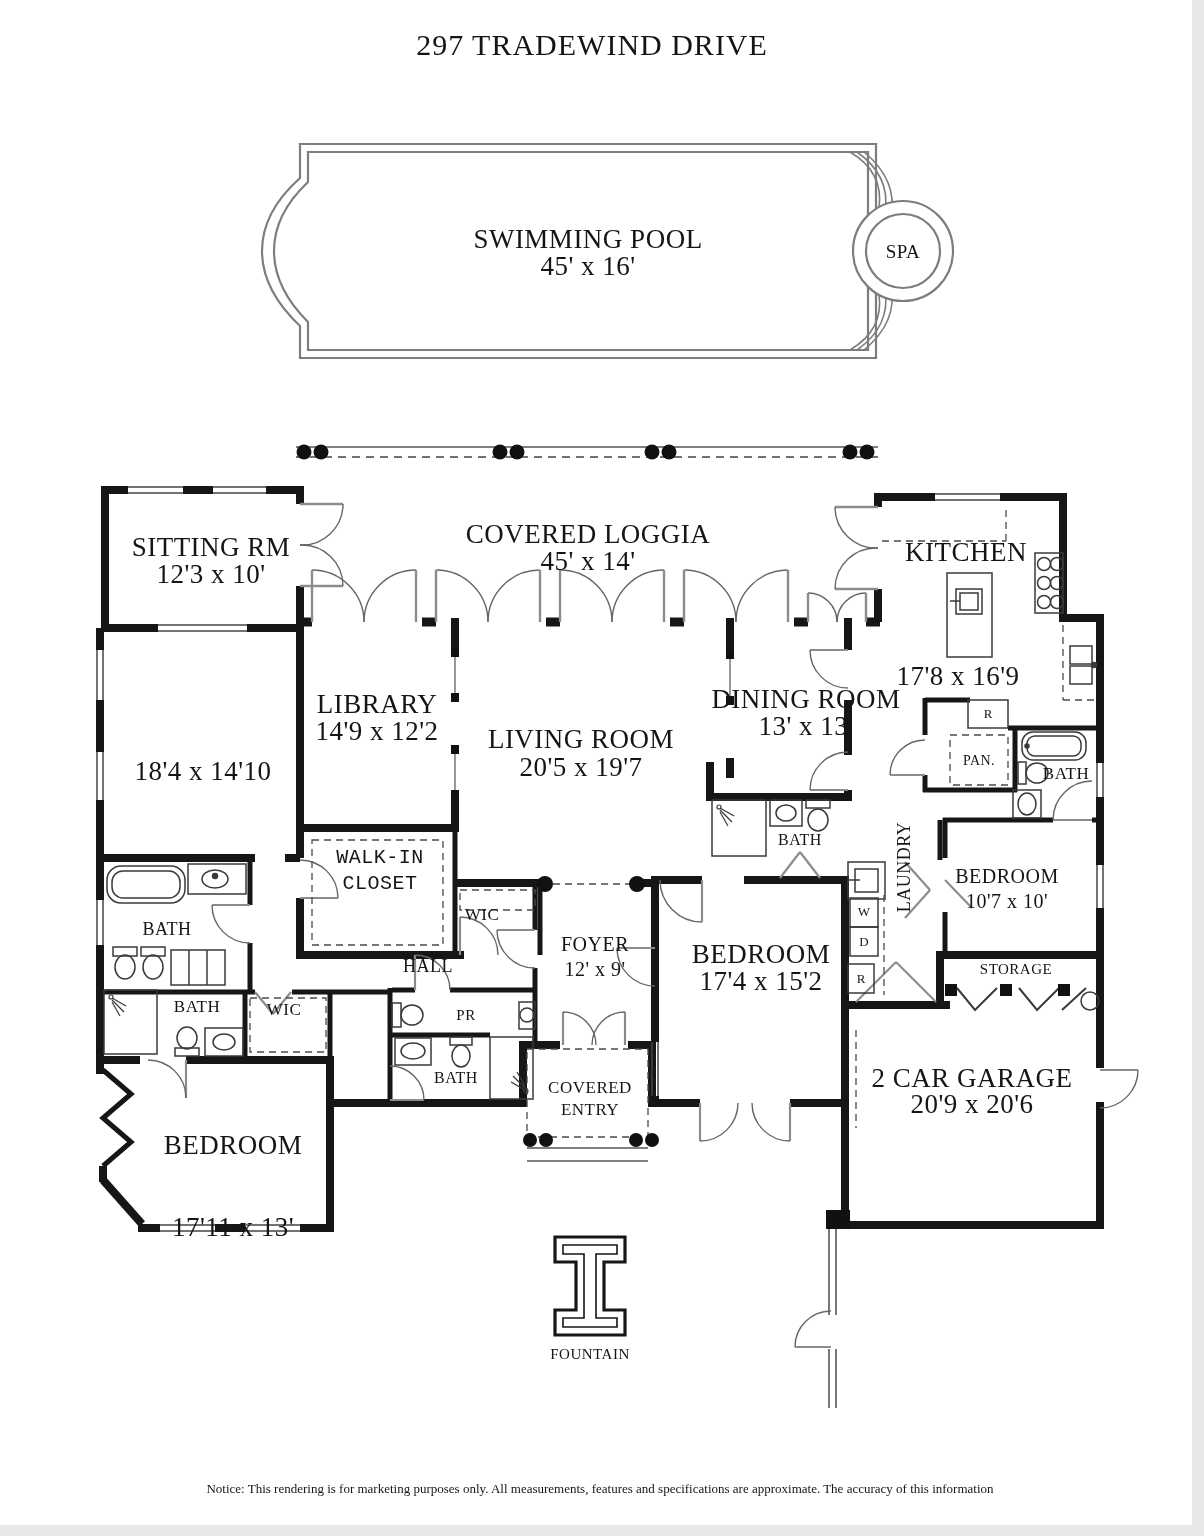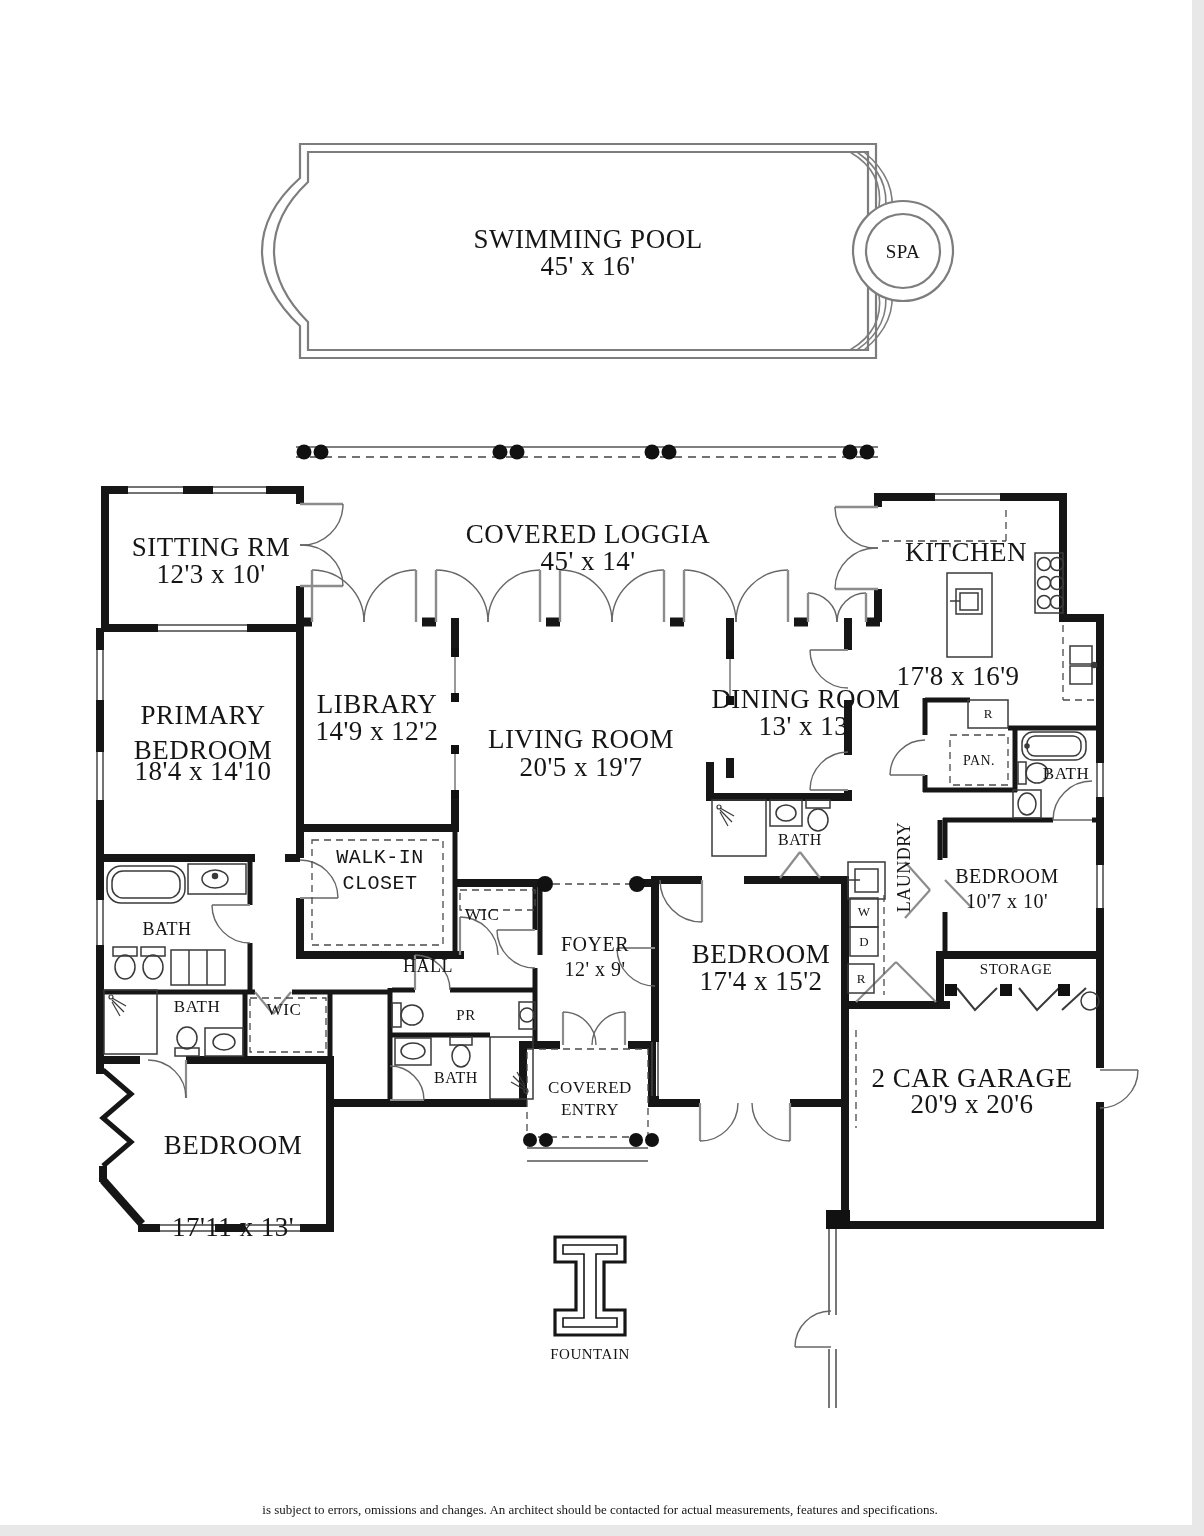--- a/index.html
+++ b/index.html
@@ -509,35 +509,35 @@
     <rect x="826" y="1210" width="24" height="19" fill="#111"></rect>
     <line x1="829" y1="1229" x2="829" y2="1315" stroke="#555" stroke-width="1.6"></line>
     <line x1="836" y1="1229" x2="836" y2="1315" stroke="#555" stroke-width="1.6"></line>
     <line x1="829" y1="1349" x2="829" y2="1408" stroke="#555" stroke-width="1.6"></line>
     <line x1="836" y1="1349" x2="836" y2="1408" stroke="#555" stroke-width="1.6"></line>
     <line x1="831" y1="1347" x2="795" y2="1347" stroke="#8c8c8c" stroke-width="2.2"></line>
     <path d="M795,1347 A36,36 0 0 1 831,1311" stroke="#666" stroke-width="1.4"></path>
   </g>
 </svg>
 
+  <div class="lbl title" style="left:592px;top:44px">297 TRADEWIND DRIVE</div>
 
   <div class="lbl room" style="left:588px;top:240px">SWIMMING POOL</div>
   <div class="lbl room" style="left:588px;top:267px">45' x 16'</div>
   <div class="lbl" style="left:903px;top:252px;font-size:19px">SPA</div>
 
   <div class="lbl room" style="left:588px;top:535px">COVERED LOGGIA</div>
   <div class="lbl room" style="left:588px;top:562px">45' x 14'</div>
 
   <div class="lbl room" style="left:211px;top:548px">SITTING RM</div>
   <div class="lbl room" style="left:211px;top:575px">12'3 x 10'</div>
 
   <div class="lbl room" style="left:966px;top:553px">KITCHEN</div>
   <div class="lbl room" style="left:958px;top:677px">17'8 x 16'9</div>
 
-  <div class="lbl room wrap" style="left:203px;top:733px;width:140px">PRIMARY BEDROOM</div>
   <div class="lbl room" style="left:203px;top:772px">18'4 x 14'10</div>
 
   <div class="lbl room" style="left:377px;top:705px">LIBRARY</div>
   <div class="lbl room" style="left:377px;top:732px">14'9 x 12'2</div>
 
   <div class="lbl room" style="left:581px;top:740px">LIVING ROOM</div>
   <div class="lbl room" style="left:581px;top:768px">20'5 x 19'7</div>
 
   <div class="lbl room" style="left:806px;top:700px">DINING ROOM</div>
   <div class="lbl room" style="left:806px;top:727px">13' x 13'</div>
@@ -576,17 +576,17 @@
   <div class="lbl room" style="left:972px;top:1079px">2 CAR GARAGE</div>
   <div class="lbl room" style="left:972px;top:1105px">20'9 x 20'6</div>
 
   <div class="lbl" style="left:590px;top:1355px;font-size:15px">FOUNTAIN</div>
 
   <div class="lbl tiny" style="left:864px;top:912px">W</div>
   <div class="lbl tiny" style="left:864px;top:942px">D</div>
   <div class="lbl tiny" style="left:861px;top:979px">R</div>
   <div class="lbl tiny" style="left:988px;top:714px">R</div>
 
-  <div class="lbl notice" style="left:600px;top:1510px">is subject to errors, omissions and changes. An architect should be contacted for actual measurements, features and specifications.</div>
+  <div class="lbl notice" style="left:600px;top:1489px">Notice: This rendering is for marketing purposes only. All measurements, features and specifications are approximate. The accuracy of this information</div>
 
   <div class="edge-right"></div>
   <div class="edge-bottom"></div>
 </div>
 
 </body></html>

